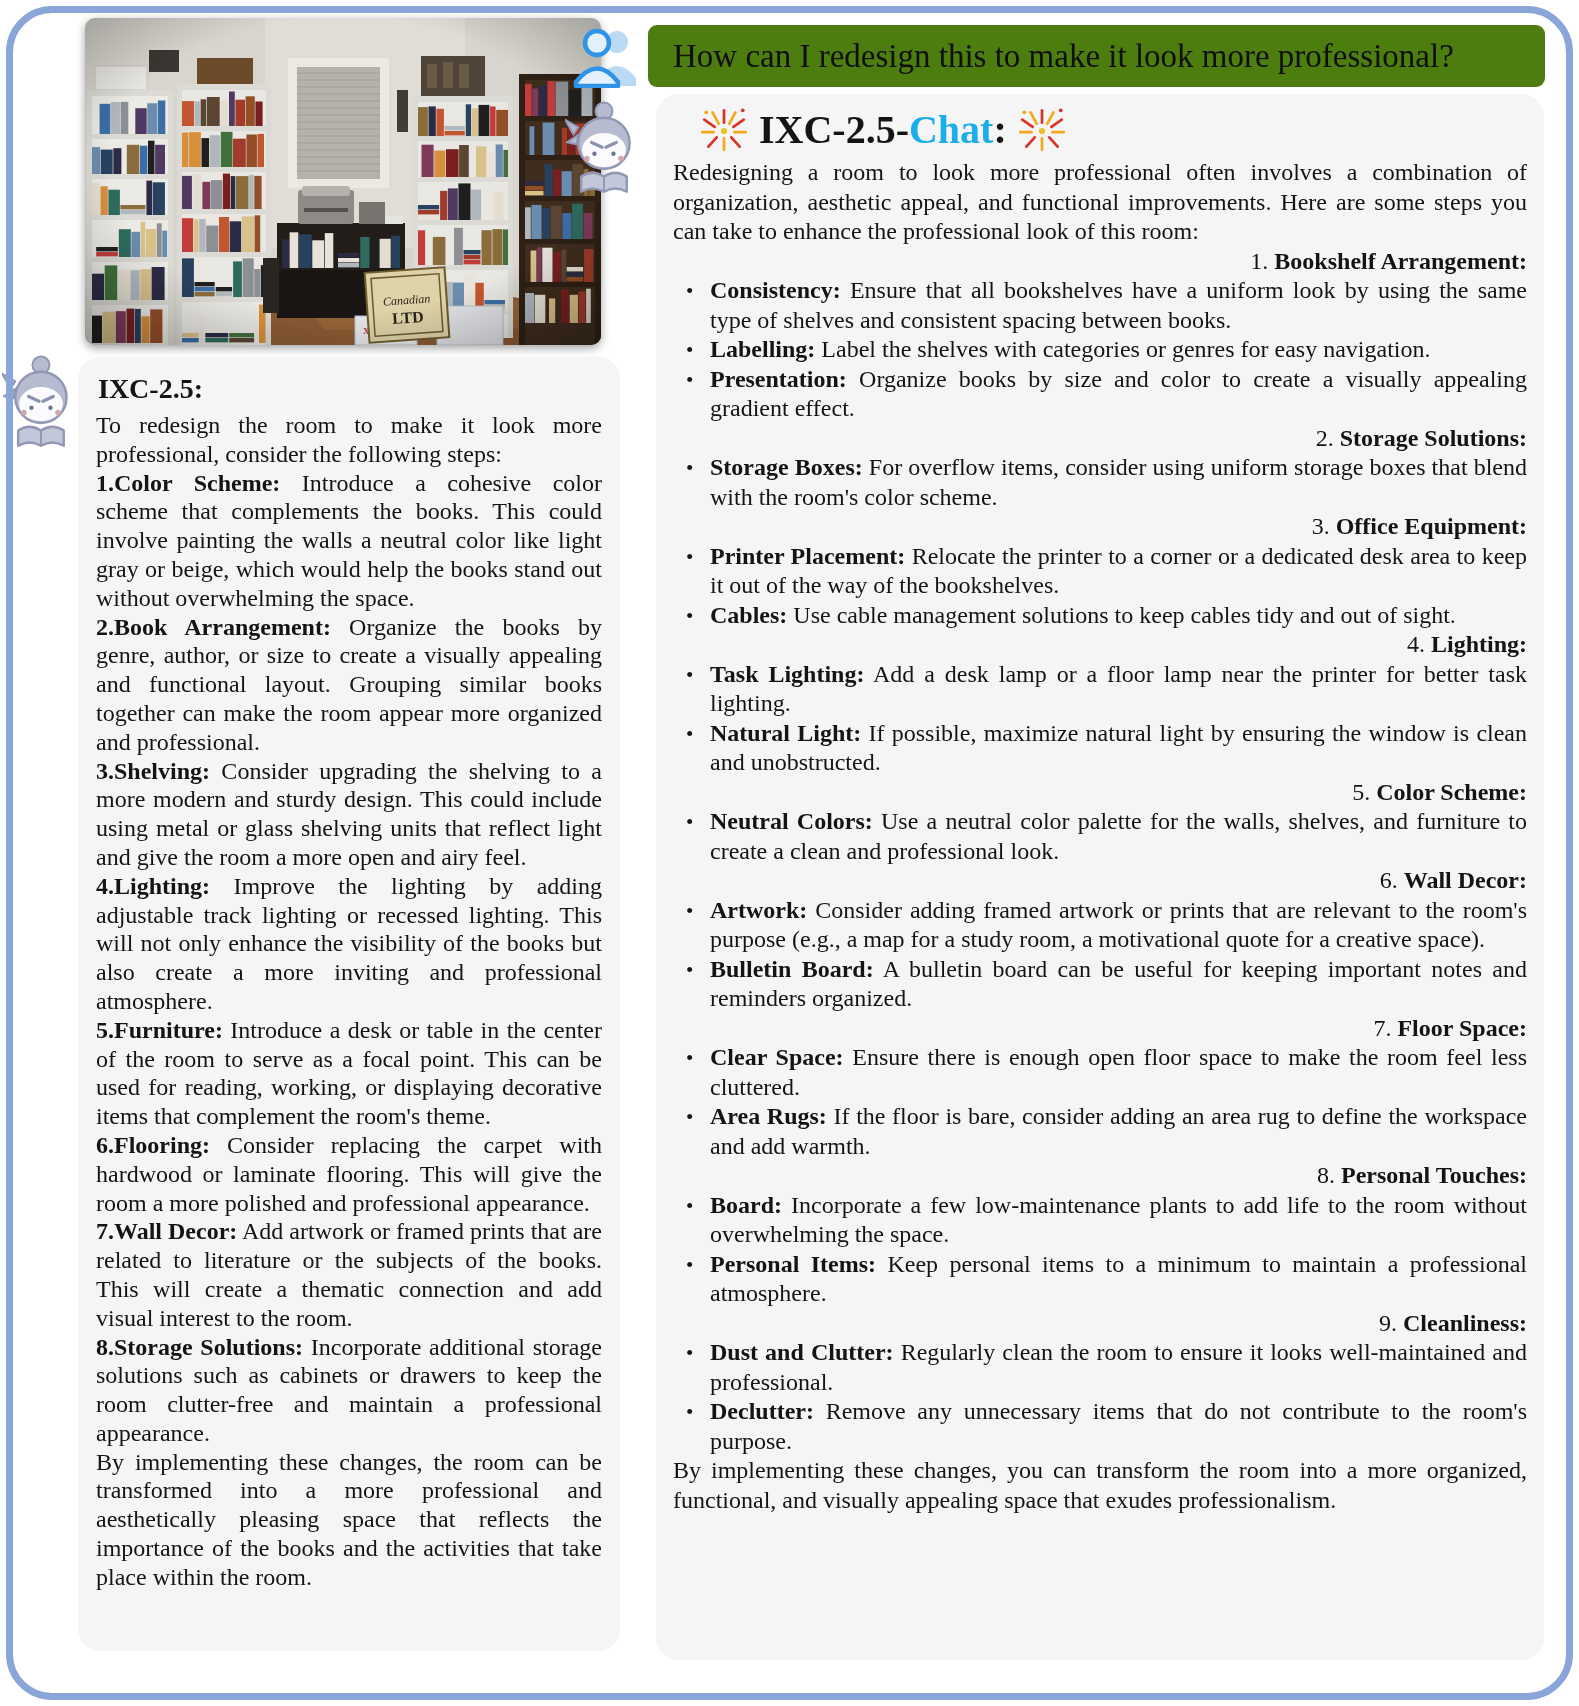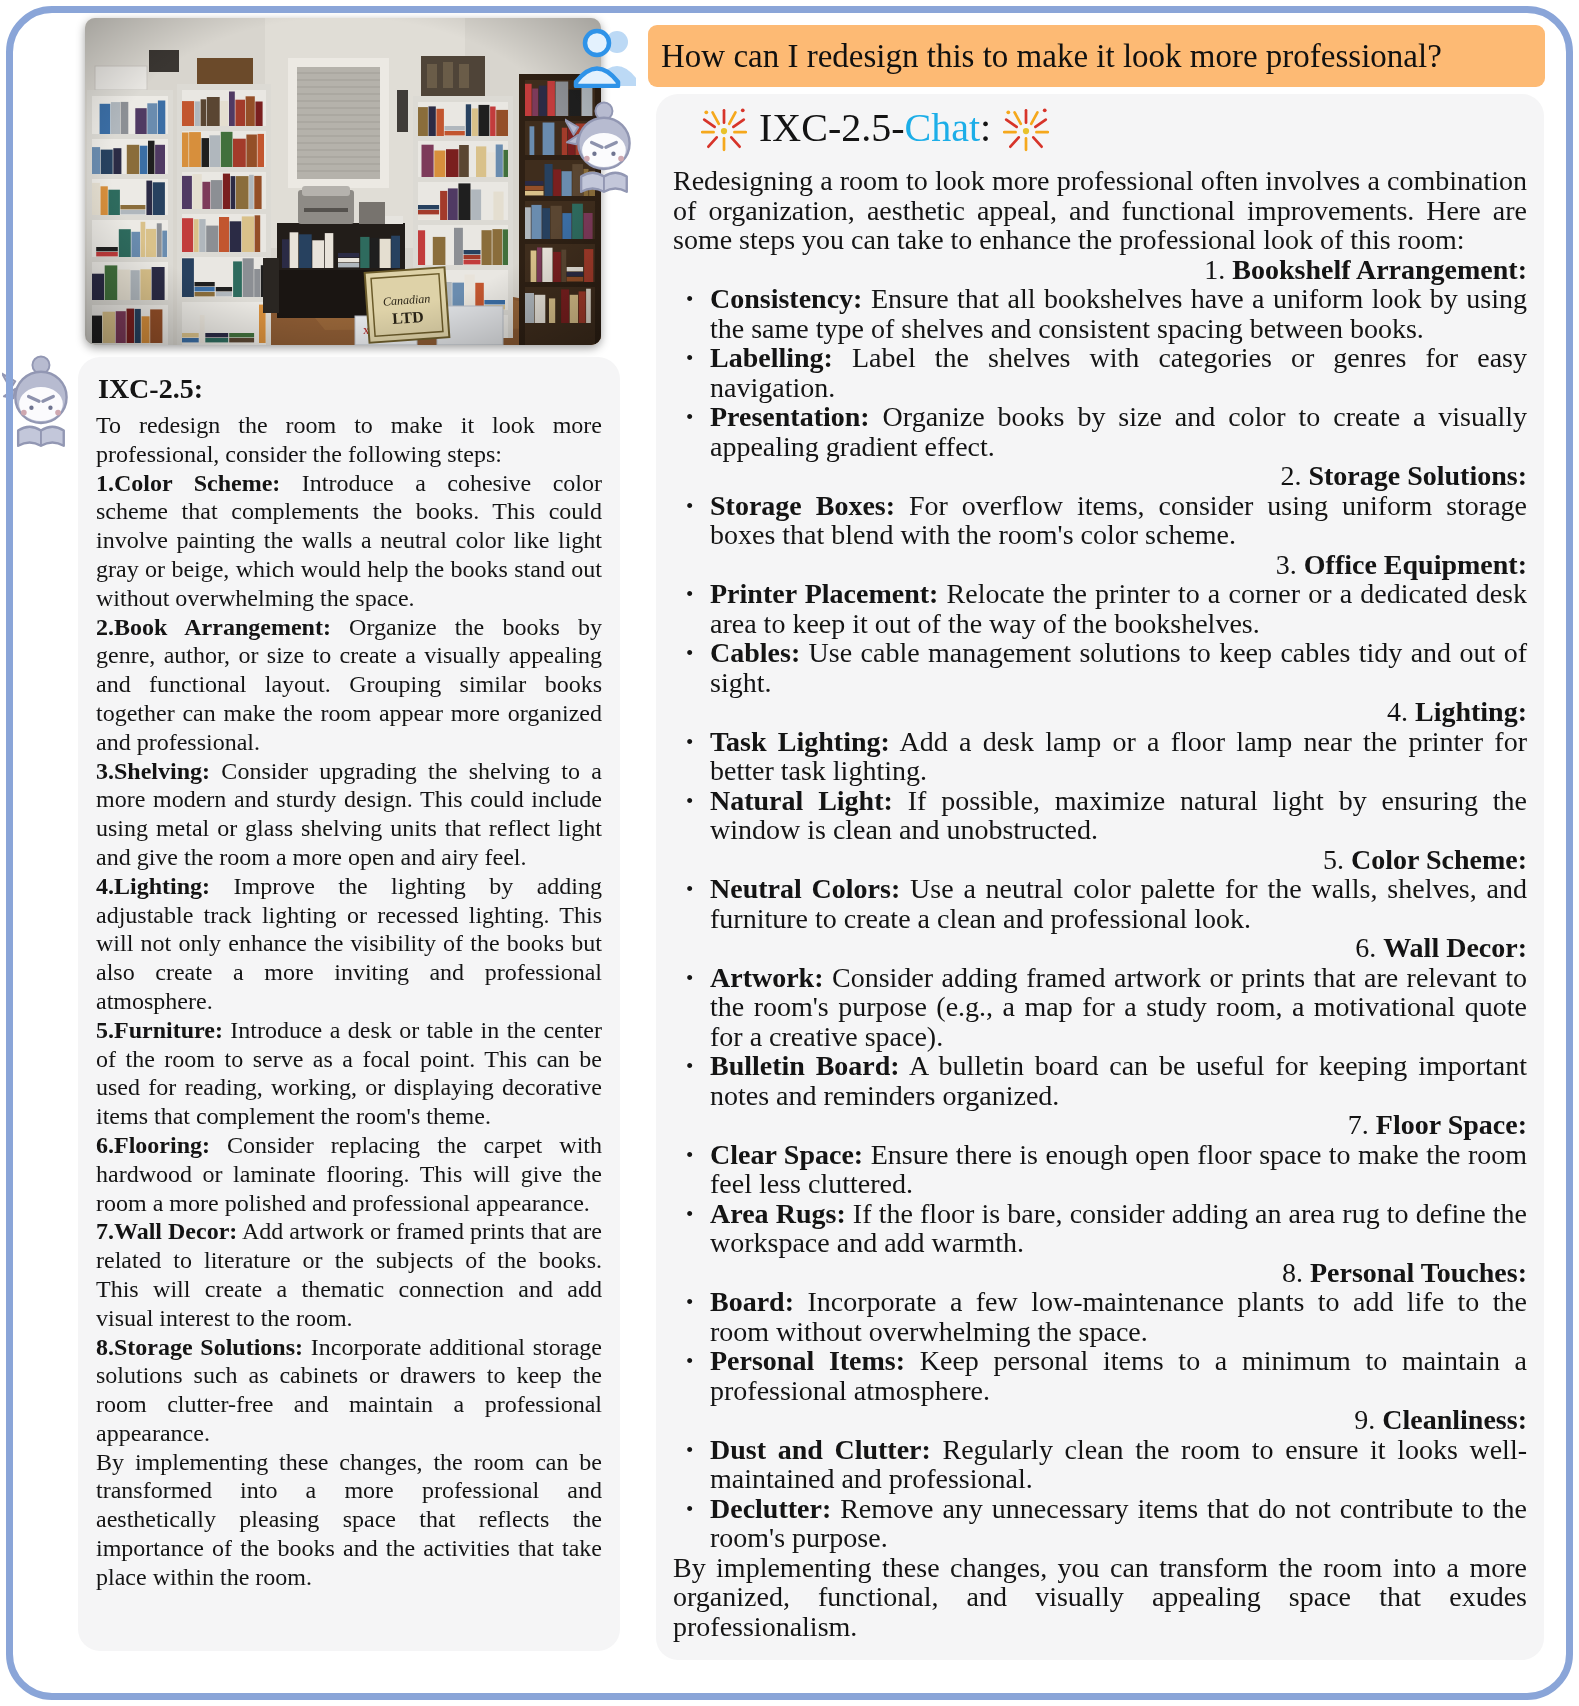--- a/index.html
+++ b/index.html
@@ -9,33 +9,33 @@
   }
   .frame{position:absolute;left:6px;top:6px;right:6px;bottom:6px;
     border:7px solid #8aa5d8;border-radius:46px;pointer-events:none;z-index:50;}
   
   .photo{position:absolute;left:85px;top:18px;width:516px;height:327px;
     border-radius:10px;overflow:hidden;box-shadow:0 3px 10px rgba(0,0,0,.38);background:#d8d5ce;}
   .photo svg{display:block;}
   
   .q-icon{position:absolute;left:570px;top:22px;width:70px;height:66px;}
   .q-bubble{position:absolute;left:648px;top:25px;width:897px;height:62px;
-    background:#fdba74;border-radius:9px;display:flex;align-items:center;
-    box-sizing:border-box;padding:0 10px 0 13px;font-size:33px;color:#101010;}
+    background:#4d7c0f;border-radius:9px;display:flex;align-items:center;
+    box-sizing:border-box;padding:0 10px 0 25px;font-size:33px;color:#101010;}
   
   .panel{position:absolute;background:#f5f5f6;border-radius:22px;box-sizing:border-box;}
   .left-panel{left:78px;top:357px;width:542px;height:1294px;padding:8px 18px 10px;overflow:hidden;}
   .right-panel{left:656px;top:94px;width:888px;height:1566px;padding:4px 17px 10px;overflow:hidden;}
   .panel-title{font-weight:bold;font-size:28px;margin:8px 0 6px 2px;}
-  .right-head{display:flex;align-items:flex-start;gap:12px;font-weight:normal;font-size:40px;
-    margin:6px 0 12px 28px;}
+  .right-head{display:flex;align-items:center;gap:12px;font-weight:bold;font-size:40px;
+    margin:6px 0 4px 28px;}
   .accent{color:#1caee8;}
   .fw{width:46px;height:50px;flex:0 0 auto;}
   .body-text{font-size:24px;line-height:28.8px;text-align:justify;}
-  .right-panel .body-text{font-size:28px;line-height:29.5px;}
+  .right-panel .body-text{font-size:24px;line-height:29.5px;}
   .para{margin:0;}
   .sec-head{text-align:right;font-weight:bold;}
   .sec-head .num{font-weight:normal;}
   .bullet{position:relative;padding-left:37px;}
   .bullet::before{content:"\2022";position:absolute;left:13px;top:1px;font-size:21px;}
   
   .avatar{position:absolute;width:76px;height:104px;}
   .avatar.av-left{left:2px;top:352px;}
   .avatar.av-right{left:565px;top:98px;}
 </style>

